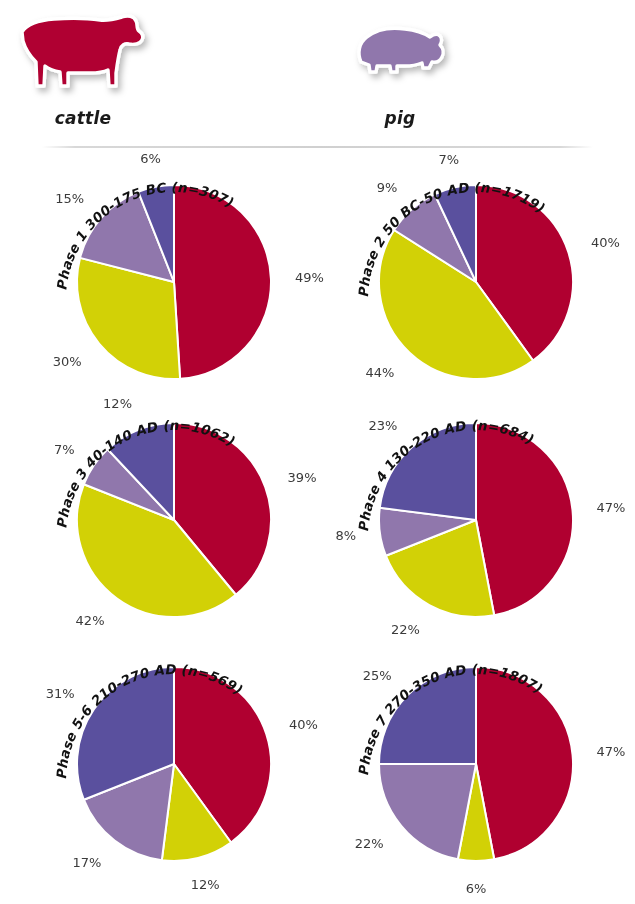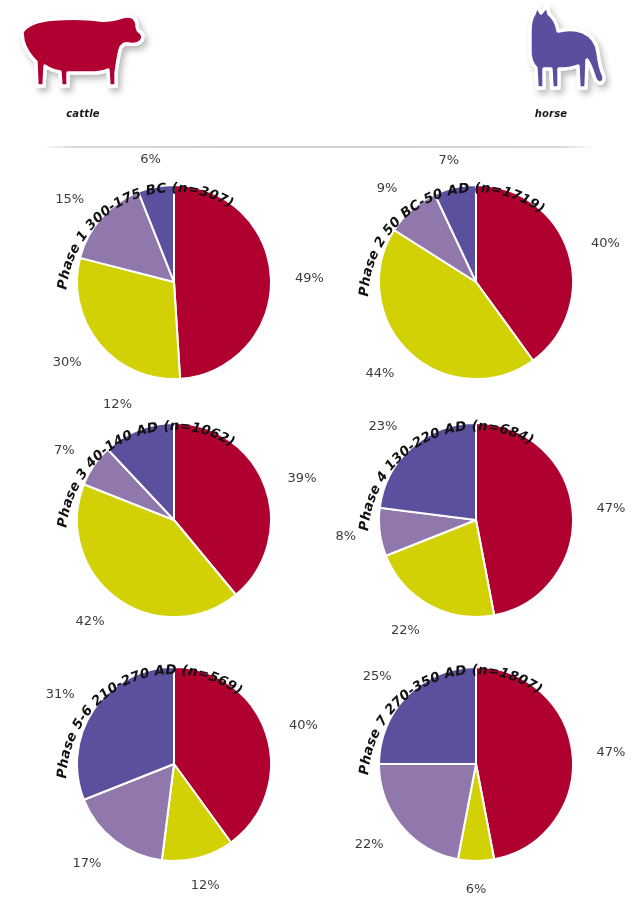--- a/index.html
+++ b/index.html
@@ -41,21 +41,21 @@
     overflow: visible;
   }
   .legend-label {
     position: absolute;
     top: 108px;
     left: 0;
     width: 150px;
     text-align: center;
     font-style: italic;
     font-weight: bold;
-    font-size: 10px;
+    font-size: 17px;
     color: #1a1a1a;
     font-family: "DejaVu Sans", sans-serif;
     letter-spacing: 0.2px;
   }
   #legend-divider {
     position: absolute;
     left: 42px;
     top: 146px;
     width: 551px;
     height: 2px;
@@ -116,41 +116,39 @@
                    L108,86 L101,86 L100,70 C96,72 89,73 82,73 L60,73
                    L60,86 L53,86 L52,72 C46,71 41,69 37,66 L36,86 L29,86 L28,62
                    C22,56 17,48 15,41 Z" fill="#B00030" stroke="#ffffff" stroke-width="3.4" stroke-linejoin="round"></path>
         </g>
       </svg>
     </div>
     <div class="legend-label">cattle</div>
   </div>
 
 
-
-  <div class="legend-item" style="left:476px;">
+  <div class="legend-item" style="left:325px;">
     <div class="legend-figure">
       <svg viewBox="0 0 150 100">
         <defs>
-          <filter id="sh4" x="-30%" y="-30%" width="180%" height="190%">
+          <filter id="sh3" x="-30%" y="-30%" width="180%" height="190%">
             <feDropShadow dx="3" dy="4" stdDeviation="3" flood-color="#000000" flood-opacity="0.28"></feDropShadow>
           </filter>
         </defs>
-        <g filter="url(#sh4)">
-          <path d="M58,14 L61,6 L65,13 L71,6 L73,14 C78,18 81,24 82,31
-                   C90,29 100,29 107,32 C116,36 121,44 122,53 C123,60 124,68 127,74
-                   C129,78 128,83 124,83 C121,83 119,80 118,76 C116,70 114,64 111,60
-                   L110,88 L103,88 L102,66 C97,68 90,69 83,69 L83,88 L76,88
-                   L75,69 L68,69 L68,88 L61,88 L60,68 C56,64 54,58 54,52
-                   L54,32 C54,24 55,18 58,14 Z" fill="#5A509E" stroke="#ffffff" stroke-width="3.4" stroke-linejoin="round"></path>
+        <g filter="url(#sh3)">
+          <path d="M36,62 C32,53 34,43 42,37 C52,29 66,27 80,29 C90,30 99,33 105,37
+                   C109,34 112,33 115,36 C117,38 117,42 115,45 C118,48 119,53 117,57
+                   C115,61 111,63 107,62 L104,68 L98,68 L97,63 C92,65 86,66 80,66
+                   L72,66 L72,72 L66,72 L65,66 L52,66 L51,72 L45,72 L44,65 Z" fill="#9077AC" stroke="#ffffff" stroke-width="3.4" stroke-linejoin="round"></path>
         </g>
       </svg>
     </div>
-    <div class="legend-label">horse</div>
-  </div>
+    <div class="legend-label">pig</div>
+  </div>
+
 
   <div id="legend-divider"></div>
 </div>
 
 <div id="pies">
 
   <div class="pie-cell" style="left:28px;  top:10px;">
     <svg viewBox="0 0 300 240">
       <defs>
         <path id="arc0" d="M 38,140 A 108,108 0 0 1 254,140" fill="none"></path>

